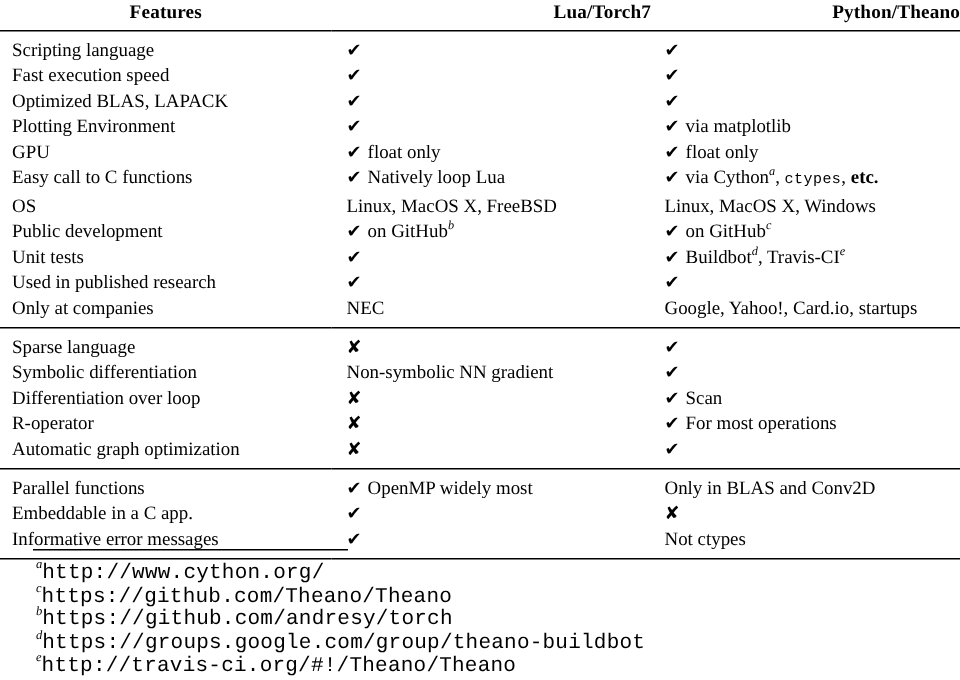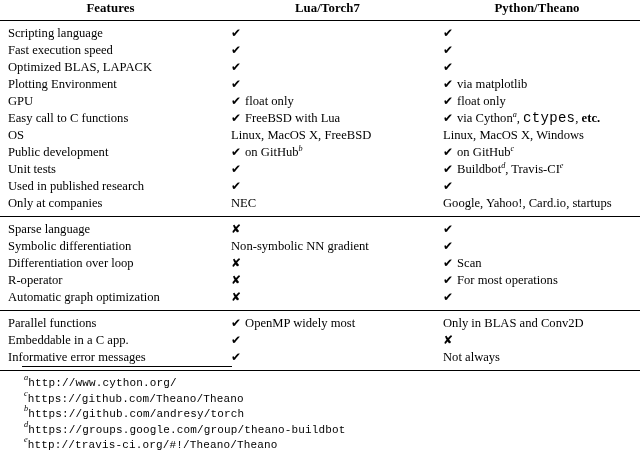--- a/index.html
+++ b/index.html
@@ -28,21 +28,21 @@
     font-size: 12.6px;
     line-height: 17px;
   }
   table.cmp col.c-feature { width: 221px; }
   table.cmp col.c-lua     { width: 213px; }
   table.cmp col.c-py      { width: 206px; }
 
   thead th {
     font-weight: bold;
     font-size: 12.8px;
-    text-align: center;
+    text-align: right;
     padding: 0 0 3px 0;
     vertical-align: bottom;
     letter-spacing: 0.1px;
   }
   thead th.h-feature { text-align: center; padding-left: 0; }
 
   .rule-top td {
     border-bottom: 1.6px solid #000;
     height: 0;
     padding: 0;
@@ -73,21 +73,21 @@
     font-family: "DejaVu Sans", sans-serif;
     font-weight: bold;
     font-size: 12px;
   }
   .mark.yes::before { content: "\2714"; }
   .mark.no::before  { content: "\2718"; }
   .mark-gap { display: inline-block; width: 4px; }
 
   .mono {
     font-family: "Liberation Mono", "DejaVu Sans Mono", monospace;
-    font-size: 14px;
+    font-size: 10px;
     letter-spacing: 0.3px;
   }
   .bold { font-weight: bold; }
   sup.fn {
     font-size: 8.2px;
     font-style: italic;
     vertical-align: super;
     line-height: 0;
   }
 
@@ -116,21 +116,21 @@
   }
   .fn-list li .fn-marker {
     font-family: "Liberation Serif", serif;
     font-size: 8.4px;
     font-style: italic;
     vertical-align: super;
     line-height: 0;
   }
   .fn-list li .fn-url {
     font-family: "Liberation Mono", "DejaVu Sans Mono", monospace;
-    font-size: 11px;
+    font-size: 14px;
     letter-spacing: 0.15px;
   }
 </style>
 </head>
 <body>
 
 <div class="page">
 
   <table class="cmp">
     <colgroup>
@@ -172,21 +172,21 @@
           <td class="lua"><span class="mark yes"></span></td>
           <td class="py"><span class="mark yes"></span><span class="mark-gap"></span><span>via matplotlib</span></td>
         </tr>
         <tr>
           <td class="feature">GPU</td>
           <td class="lua"><span class="mark yes"></span><span class="mark-gap"></span><span>float only</span></td>
           <td class="py"><span class="mark yes"></span><span class="mark-gap"></span><span>float only</span></td>
         </tr>
         <tr>
           <td class="feature">Easy call to C functions</td>
-          <td class="lua"><span class="mark yes"></span><span class="mark-gap"></span><span>FreeBSD with Lua</span></td>
+          <td class="lua"><span class="mark yes"></span><span class="mark-gap"></span><span>Natively loop Lua</span></td>
           <td class="py"><span class="mark yes"></span><span class="mark-gap"></span><span>via Cython<sup class="fn">a</sup>, <span class="mono">ctypes</span>, <span class="bold">etc.</span></span></td>
         </tr>
         <tr>
           <td class="feature">OS</td>
           <td class="lua"><span>Linux, MacOS X, FreeBSD</span></td>
           <td class="py"><span>Linux, MacOS X, Windows</span></td>
         </tr>
         <tr>
           <td class="feature">Public development</td>
           <td class="lua"><span class="mark yes"></span><span class="mark-gap"></span><span>on GitHub<sup class="fn">b</sup></span></td>
@@ -256,21 +256,21 @@
           <td class="py"><span>Only in BLAS and Conv2D</span></td>
         </tr>
         <tr>
           <td class="feature">Embeddable in a C app.</td>
           <td class="lua"><span class="mark yes"></span></td>
           <td class="py"><span class="mark no"></span></td>
         </tr>
         <tr>
           <td class="feature">Informative error messages</td>
           <td class="lua"><span class="mark yes"></span></td>
-          <td class="py"><span>Not always</span></td>
+          <td class="py"><span>Not ctypes</span></td>
         </tr>
         <tr class="spacer-bot">
           <td colspan="3"></td>
         </tr>
         <tr class="rule-top">
           <td colspan="3"></td>
         </tr>
       </tbody>
   </table>
 

